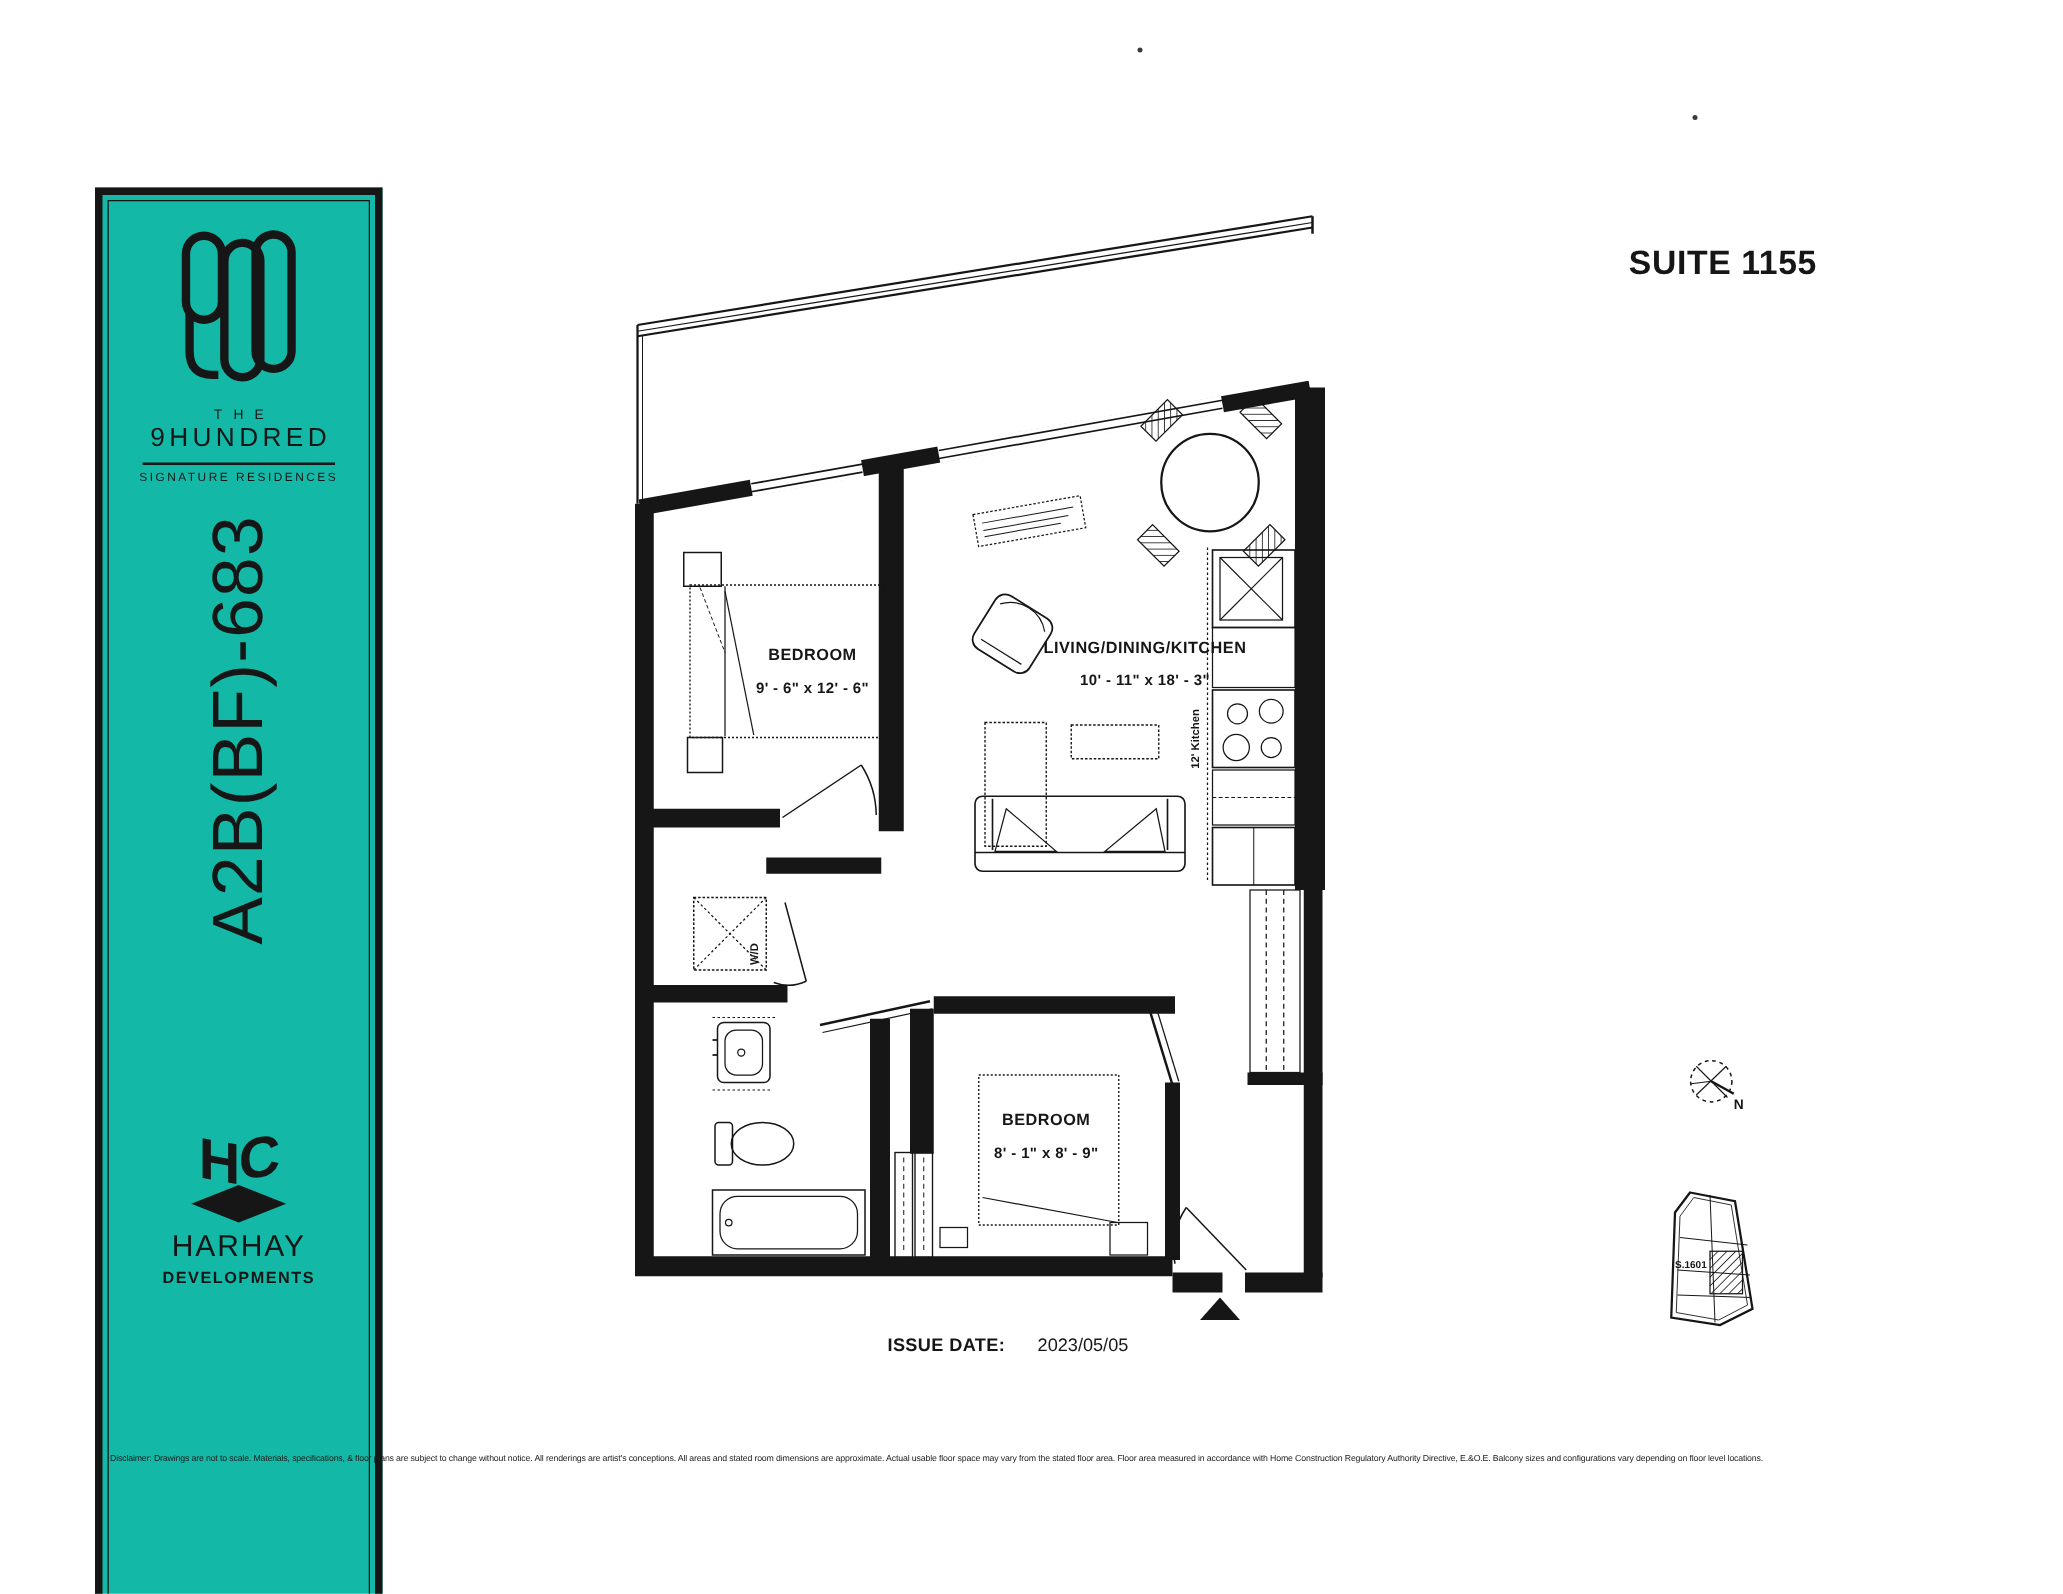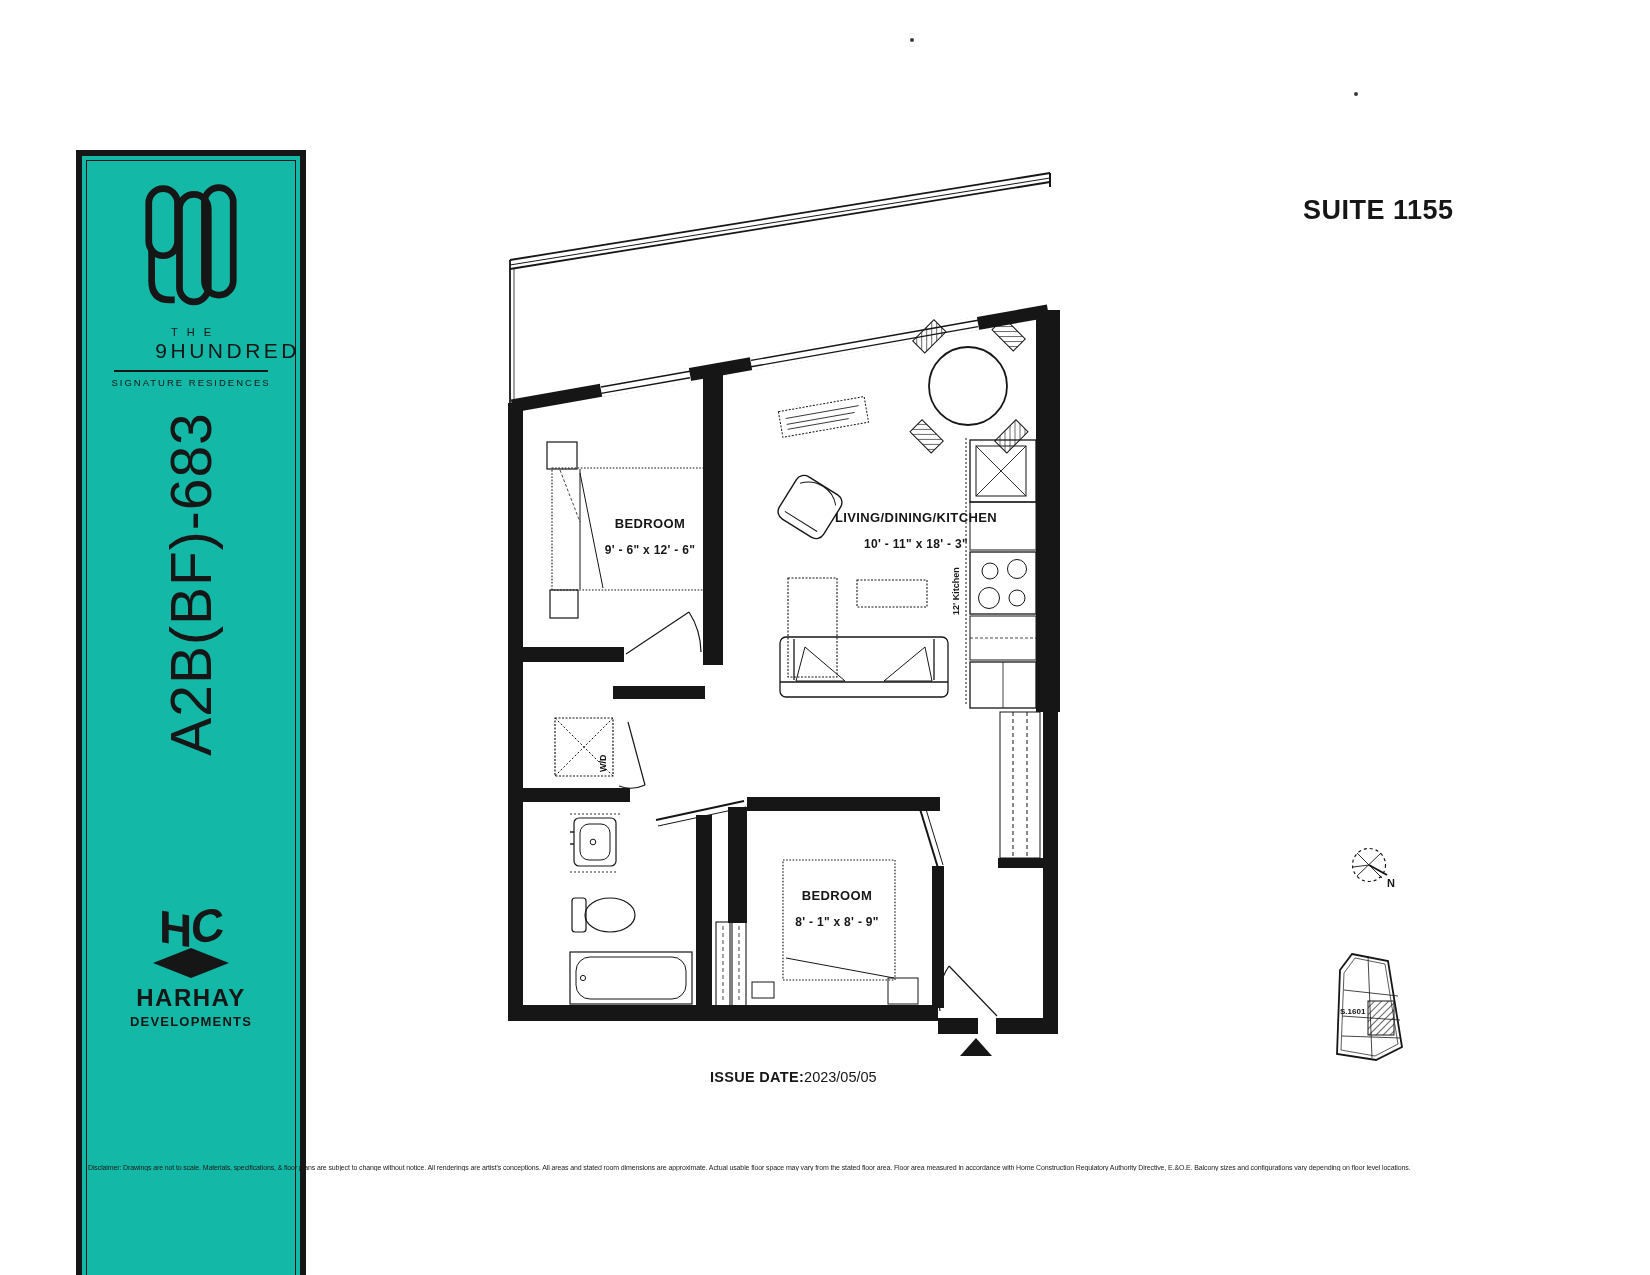--- a/index.html
+++ b/index.html
@@ -4,34 +4,34 @@
 <style>
   html,body{margin:0;padding:0;background:#ffffff;}
   body{width:1650px;height:1275px;position:relative;font-family:"Liberation Sans",sans-serif;color:#161616;}
   .abs{position:absolute;}
   
   .sidebar{left:76px;top:150px;width:230px;height:1172px;border:6px solid #161616;box-sizing:border-box;background:#14b8a6;}
   .sidebar-frame{position:absolute;inset:4px;border:1.5px solid #161616;}
   .sb-item{position:absolute;left:0;right:0;text-align:center;}
   .logo900{top:24px;left:50%;margin-left:-48px;}
   .brand-the{top:170px;font-size:11px;letter-spacing:9px;font-weight:500;text-indent:9px;}
-  .brand-name{top:183px;font-size:21px;letter-spacing:3.5px;font-weight:500;text-indent:3px;text-align:right;}
+  .brand-name{top:183px;font-size:21px;letter-spacing:3.5px;font-weight:500;text-indent:3px;}
   .brand-rule{top:214px;left:32px;right:32px;height:2px;background:#161616;}
   .brand-tagline{top:221px;font-size:9.5px;letter-spacing:2px;font-weight:400;}
   .plan-code-wrap{top:238px;height:380px;left:0;right:0;display:flex;align-items:center;justify-content:center;}
   .plan-code{display:inline-block;transform:rotate(-90deg);font-size:57px;font-weight:400;letter-spacing:1px;white-space:nowrap;}
   .suite-info{top:616px;left:16px;right:4px;text-align:left;font-size:13.5px;font-weight:700;line-height:20px;letter-spacing:0.1px;}
   .hc-logo{top:730px;left:50%;margin-left:-42px;}
-  .dev-name{top:828px;font-size:24px;font-weight:700;letter-spacing:1.5px;}
+  .dev-name{top:828px;font-size:24px;font-weight:400;letter-spacing:1.5px;}
   .dev-sub{top:858px;font-size:13px;font-weight:700;letter-spacing:1.2px;}
   
   .suite-title{left:1303px;top:195px;font-size:27px;font-weight:700;letter-spacing:0.5px;}
   .issue-date{left:710px;top:1069px;font-size:14.5px;}
   .issue-date .idl{font-weight:700;letter-spacing:0.3px;}
-  .issue-date .idv{font-weight:400;}
+  .issue-date .idv{margin-left:26px;font-weight:400;}
   .disclaimer{left:88px;top:1164px;width:1462px;font-size:7px;letter-spacing:-0.12px;white-space:nowrap;overflow:hidden;color:#1c1c1c;}
   .speck{width:4px;height:4px;border-radius:50%;background:#3a3a3a;}
   
   svg text{font-family:"Liberation Sans",sans-serif;fill:#161616;}
   .room-name{font-size:13px;font-weight:700;letter-spacing:0.4px;text-anchor:middle;}
   .room-dims{font-size:12px;font-weight:700;letter-spacing:0.3px;text-anchor:middle;}
   .tiny-label{font-size:9px;font-weight:600;}
 </style>
 </head>
 <body>

